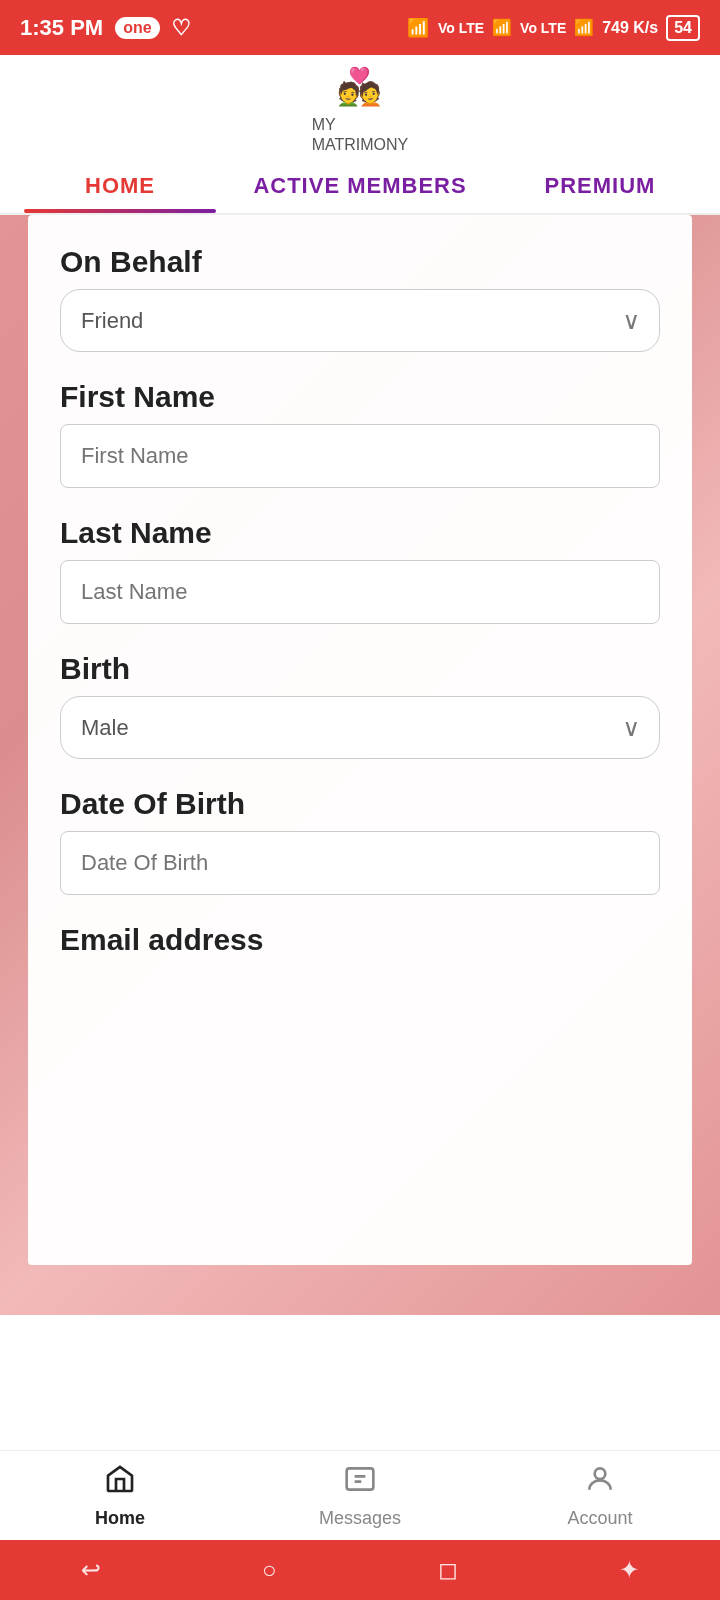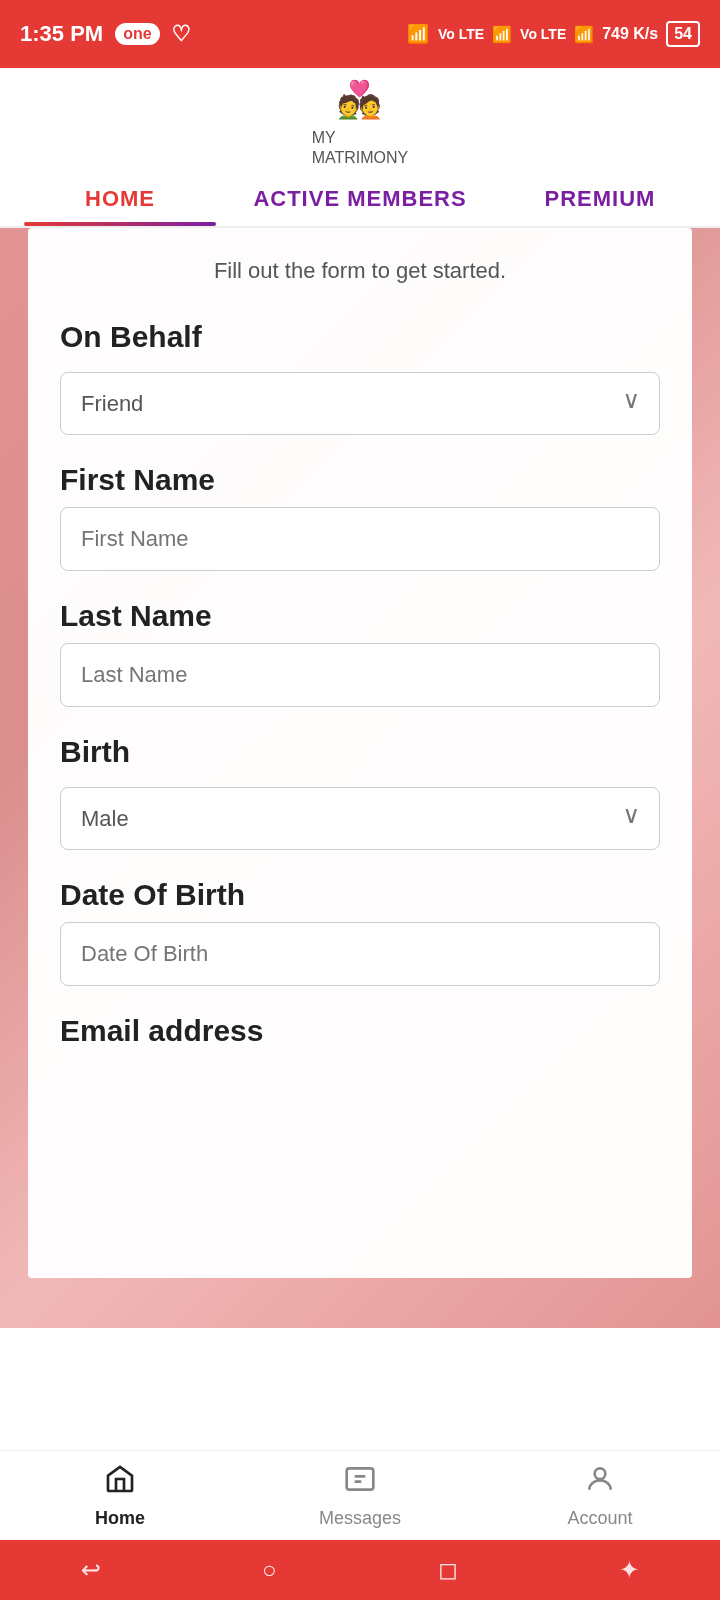--- a/index.html
+++ b/index.html
@@ -9,21 +9,21 @@
       min-height: 1600px;
       font-family: 'Arial', sans-serif;
       background: #fff;
       overflow-x: hidden;
     }
 
     
     .status-bar {
       background: #e53935;
       color: #fff;
-      height: 68px;
+      height: 55px;
       display: flex;
       align-items: center;
       justify-content: space-between;
       padding: 0 20px;
       font-size: 22px;
       font-weight: bold;
       gap: 24px;
     }
     .status-left { display: flex; align-items: center; gap: 12px; }
     .status-right { display: flex; align-items: center; gap: 8px; font-size: 18px; }
@@ -164,29 +164,28 @@
       outline: none;
       appearance: none;
       background: #fff;
     }
     .select-wrapper {
       position: relative;
     }
     .select-wrapper select {
       width: 100%;
       border: 1.5px solid #ccc;
-      border-radius: 8px;
+      border-radius: 20px;
       padding: 18px 20px;
       font-size: 22px;
       color: #555;
       outline: none;
       appearance: none;
       background: #fff;
       cursor: pointer;
-      margin-top: 8px;
     }
     .chevron-icon {
       position: absolute;
       right: 20px;
       top: 50%;
       transform: translateY(-50%);
       font-size: 24px;
       color: #777;
       pointer-events: none;
     }
@@ -286,21 +285,20 @@
   </div>
   <div class="top-nav-item">
     <span>PREMIUM</span>
   </div>
 </div>
 
 <div class="main-content">
   <div class="bg-overlay"></div>
 
   <div class="form-card">
-    <p class="form-subtitle">Fill out the form to get started.</p>
 
     <div class="field-group">
       <label class="field-label">On Behalf</label>
       <div class="select-wrapper">
         <select class="field-input">
           <option>Friend</option>
           <option>Myself</option>
           <option>Son</option>
           <option>Daughter</option>
           <option>Brother</option>

